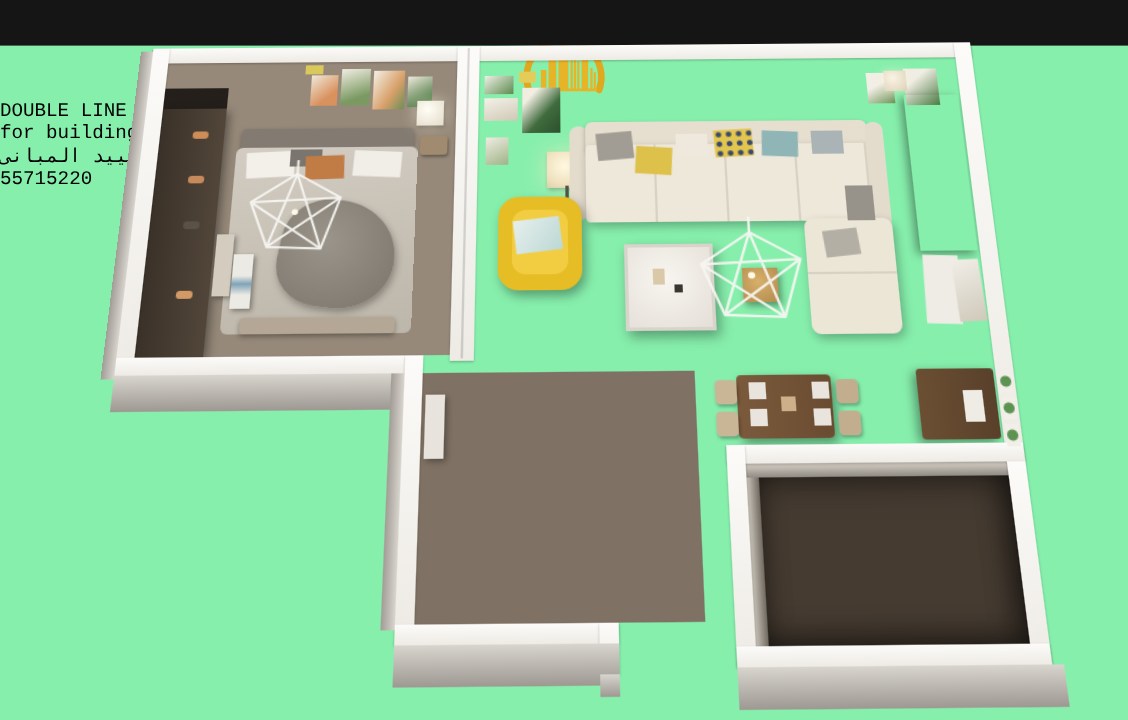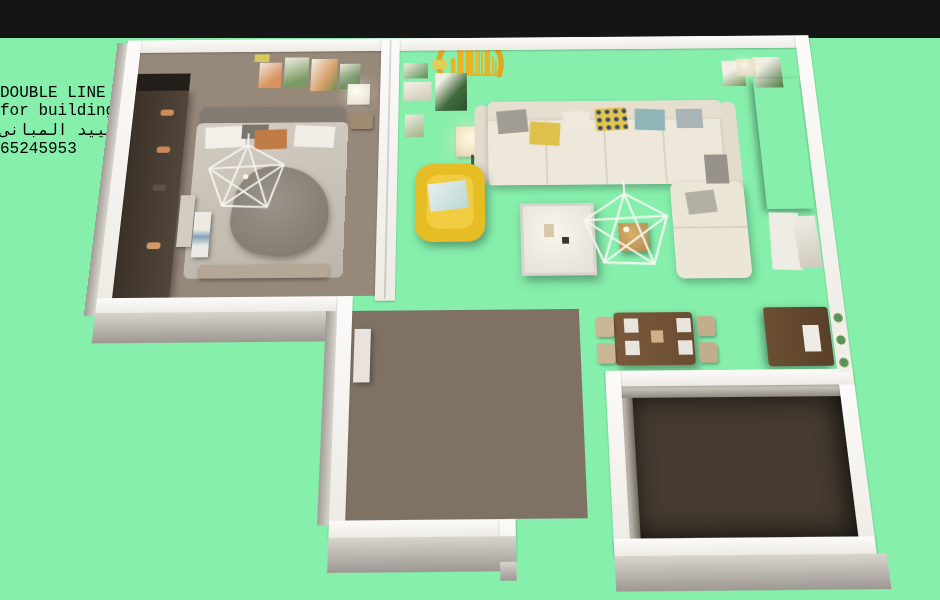--- a/index.html
+++ b/index.html
@@ -254,15 +254,15 @@
       <line x1="22" y1="62" x2="80" y2="62" stroke="#e8b427" stroke-width="2.5"></line>
       <line x1="49.5" y1="12" x2="49.5" y2="20" stroke="#e8b427" stroke-width="1.5"></line>
     </svg>
     <div class="logo-company">DOUBLE LINE</div>
     <div class="logo-tagline">for building construction</div>
     <div class="logo-divider"></div>
     <div class="logo-arabic">دبل لاين لتشييد المبانى</div>
   </div>
 
   <div class="phone-badge">
-    <span>65245953</span>
+    <span>55715220</span>
   </div>
 </div>
 
 </body></html>

